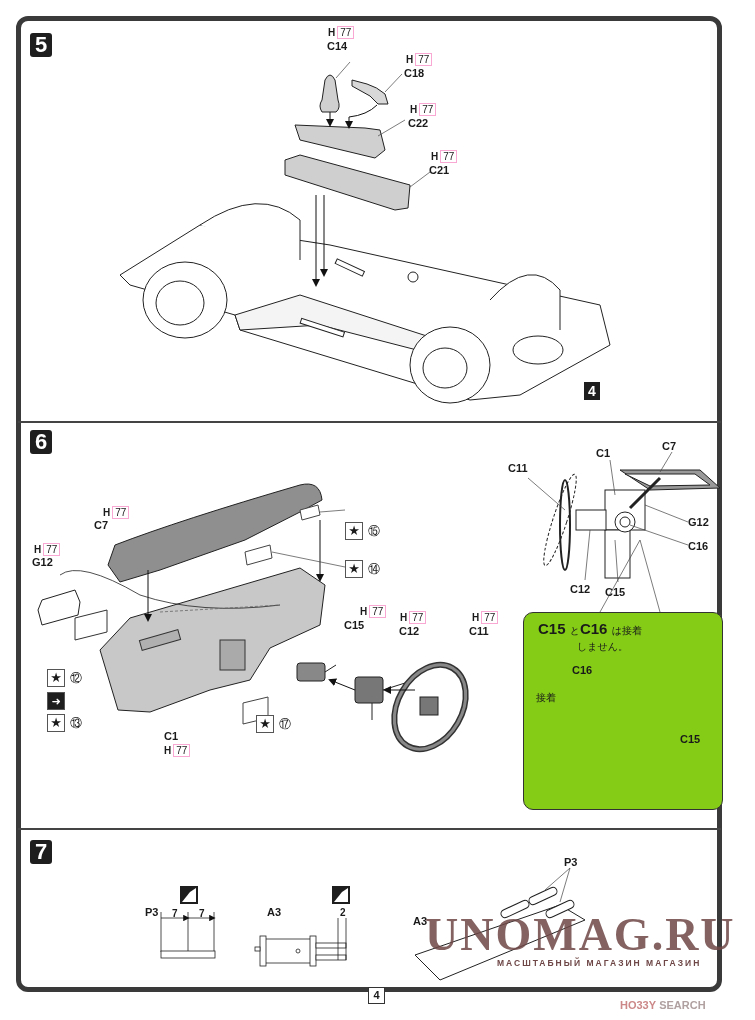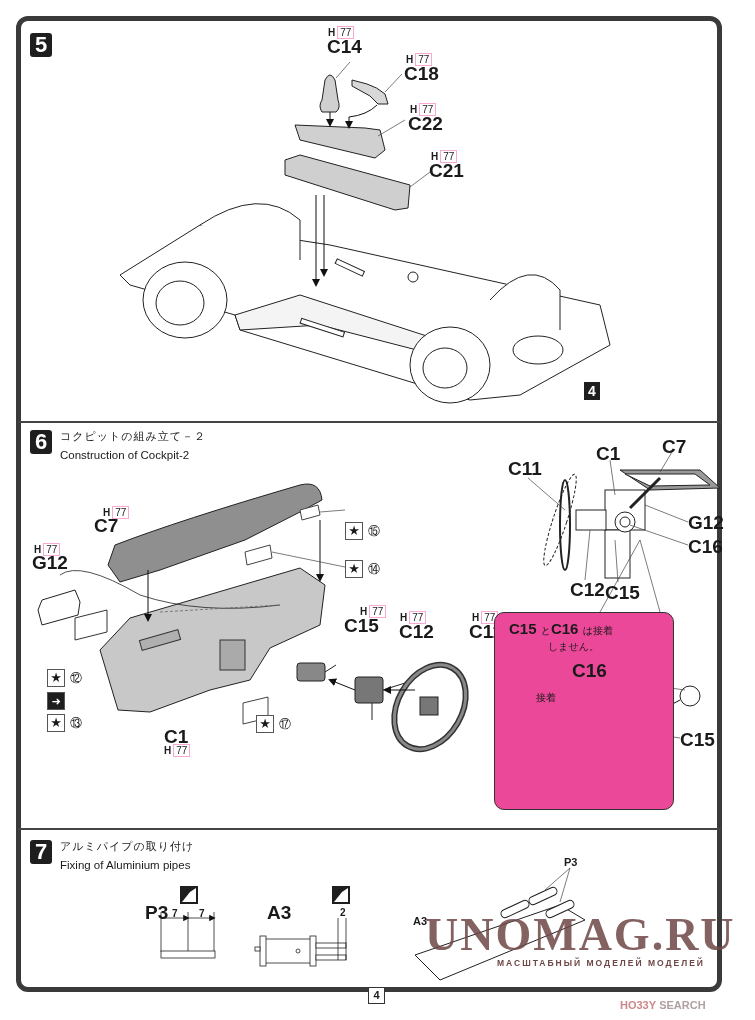--- a/index.html
+++ b/index.html
@@ -8,29 +8,29 @@
   .frame { position: absolute; left: 16px; top: 16px; width: 706px; height: 976px;
            border: 5px solid #3a3a3a; border-radius: 12px; box-sizing: border-box; }
   .divider { position: absolute; left: 18px; width: 703px; height: 2px; background: #444; }
   .step-head { position: absolute; left: 30px; display: flex; align-items: flex-start; }
   .step-num { width: 22px; height: 24px; background: #1e1e1e; color: #fff; font-weight: bold;
               font-size: 22px; line-height: 24px; text-align: center; border-radius: 3px; margin-right: 8px; }
   .step-titles { display: flex; flex-direction: column; }
   .step-jp { font-family: "DejaVu Sans", sans-serif; font-size: 11px; line-height: 14px; letter-spacing: 1px; }
   .step-en { font-size: 11.5px; line-height: 15px; margin-top: 4px; }
   svg.art { position: absolute; left: 0; top: 0; }
-  .lbl { position: absolute; font-weight: bold; font-size: 19px; line-height: 13px; }
+  .lbl { position: absolute; font-weight: bold; font-size: 11px; line-height: 13px; }
   .lbl-small { position: absolute; font-size: 10px; font-weight: bold; display: flex; align-items: center; gap: 2px; }
   .paint-box { display: inline-block; border: 1px solid #f9a8d4; font-size: 10px; font-weight: normal;
                padding: 0 2px; line-height: 11px; }
   .decal-ref { position: absolute; display: flex; align-items: center; gap: 5px; font-size: 12px; }
   .star-box { width: 16px; height: 16px; border: 1px solid #555; display: flex; align-items: center;
               justify-content: center; font-size: 13px; line-height: 14px; background: #fff; }
-  .note-box { position: absolute; left: 494px; top: 612px; width: 180px; height: 198px;
-              border: 1.5px solid #333; border-radius: 10px; box-sizing: border-box; background: #ec4899; }
+  .note-box { position: absolute; left: 523px; top: 612px; width: 200px; height: 198px;
+              border: 1.5px solid #333; border-radius: 10px; box-sizing: border-box; background: #84cc16; }
   .note-title { position: absolute; left: 14px; top: 8px; font-weight: bold; font-size: 15px; line-height: 16px; }
   .note-title .jp { font-family: "DejaVu Sans", sans-serif; font-weight: normal; font-size: 10px; }
   .note-jp2 { position: absolute; left: 53px; top: 27px; font-family: Liberation Sans, sans-serif; font-size: 10px; }
   .jp-lbl { position: absolute; font-family: "DejaVu Sans", sans-serif; font-size: 10px; }
   .page-num { position: absolute; left: 368px; top: 987px; width: 15px; height: 15px; border: 1px solid #333;
               background: #fff; font-size: 11px; font-weight: bold; line-height: 15px; text-align: center; }
   .ref-4 { position: absolute; left: 584px; top: 382px; width: 16px; height: 18px; background: #1e1e1e;
            color: #fff; font-weight: bold; font-size: 14px; line-height: 18px; text-align: center; }
   .dim { position: absolute; font-size: 10px; font-weight: bold; }
   .watermark { position: absolute; left: 425px; top: 912px; font-family: "Liberation Serif", serif;
@@ -222,24 +222,20 @@
 <div class="lbl" style="left:408px;top:117px">C22</div>
 <div class="lbl-small" style="left:431px;top:150px">
     <span>H</span>
     <span class="paint-box">77</span>
   </div>
 <div class="lbl" style="left:429px;top:164px">C21</div>
 <div class="ref-4">4</div>
 
 <div class="step-head" style="top:430px">
   <div class="step-num">6</div>
-  <div class="step-titles">
-    <span class="step-jp">コクピットの組み立て－２</span>
-    <span class="step-en">Construction of Cockpit-2</span>
-  </div>
 </div>
 
 <div class="lbl-small" style="left:103px;top:506px">
     <span>H</span>
     <span class="paint-box">77</span>
   </div>
 <div class="lbl" style="left:94px;top:519px">C7</div>
 <div class="lbl-small" style="left:34px;top:543px">
     <span>H</span>
     <span class="paint-box">77</span>
@@ -305,34 +301,30 @@
     <span class="jp">は接着</span>
   </div>
   <div class="note-jp2">しません。</div>
 </div>
 <div class="lbl" style="left:572px;top:664px">C16</div>
 <div class="jp-lbl" style="left:536px;top:691px">接着</div>
 <div class="lbl" style="left:680px;top:733px">C15</div>
 
 <div class="step-head" style="top:840px">
   <div class="step-num">7</div>
-  <div class="step-titles">
-    <span class="step-jp">アルミパイプの取り付け</span>
-    <span class="step-en">Fixing of Aluminium pipes</span>
-  </div>
 </div>
 
 <div class="lbl" style="left:145px;top:906px">P3</div>
 <div class="dim" style="left:172px;top:908px">7</div>
 <div class="dim" style="left:199px;top:908px">7</div>
 <div class="lbl" style="left:267px;top:906px">A3</div>
 <div class="dim" style="left:340px;top:907px">2</div>
 <div class="lbl" style="left:564px;top:856px;font-size:11px">P3</div>
 <div class="lbl" style="left:413px;top:915px;font-size:11px">A3</div>
 
 <div class="watermark">UNOMAG.RU</div>
-<div class="watermark-sub">МАСШТАБНЫЙ МОДЕЛЕЙ МОДЕЛЕЙ</div>
+<div class="watermark-sub">МАСШТАБНЫЙ МАГАЗИН МАГАЗИН</div>
 
 <div class="page-num">4</div>
 
 <div class="hobby">
   <b>HO33Y</b> <span>SEARCH</span>
 </div>
 
 </body></html>

